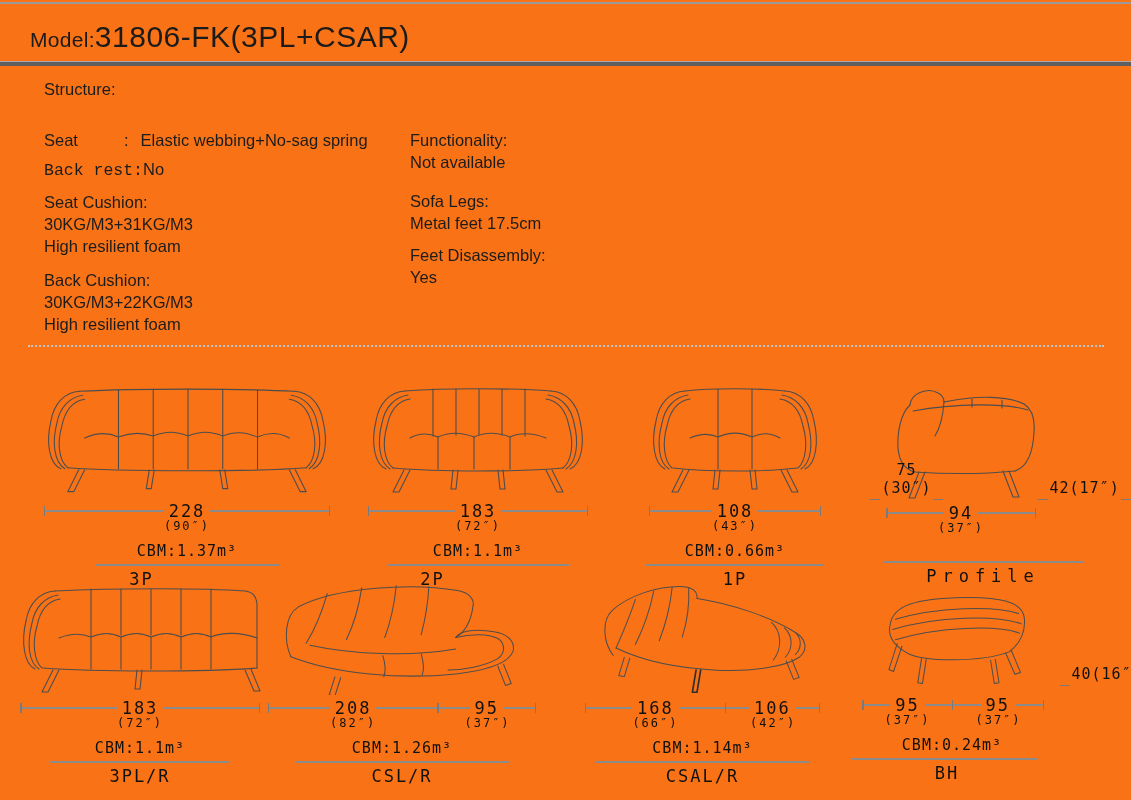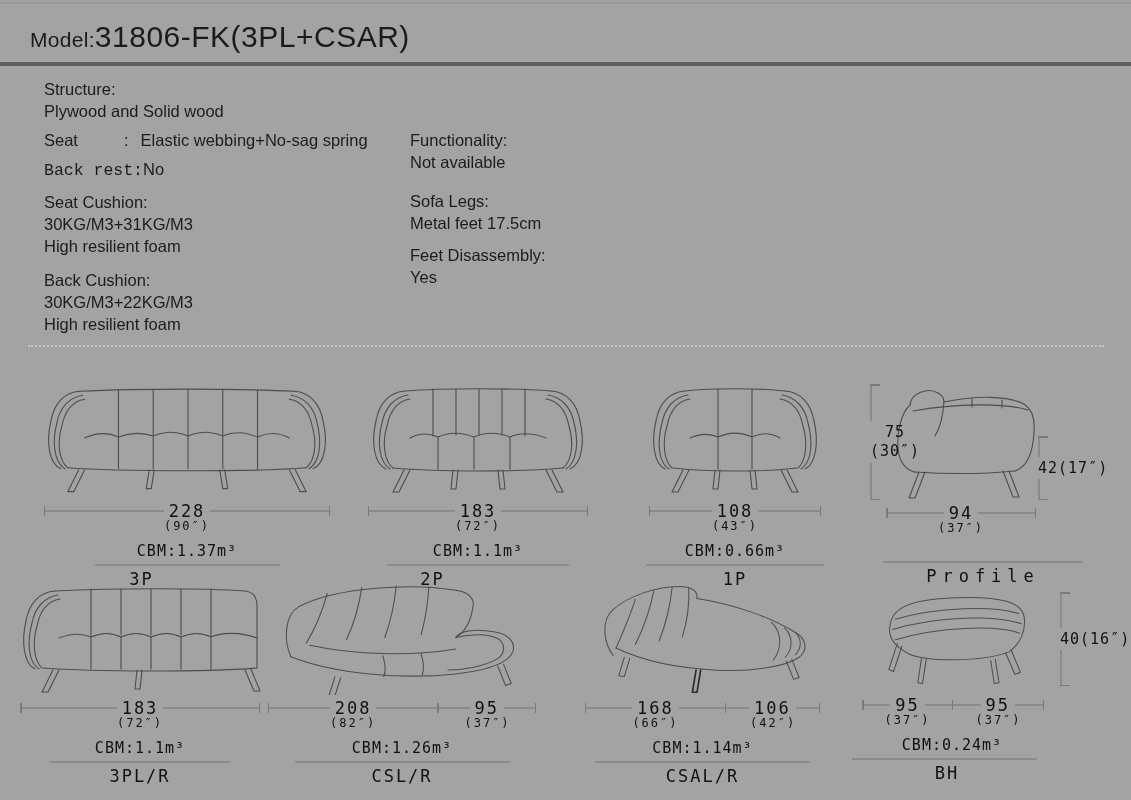--- a/index.html
+++ b/index.html
@@ -1,16 +1,16 @@
 <!DOCTYPE html>
 <html><head>
 <meta charset="utf-8">
 <style>
   html,body{margin:0;padding:0;background:#fff;}
-  .page{position:relative;width:1131px;height:800px;background:#a3a3a3;overflow:hidden;
+  .page{position:relative;width:1131px;height:800px;background:#f97316;overflow:hidden;
         font-family:"Liberation Sans",sans-serif;color:#1b1b1b;}
   .top-rule{position:absolute;left:0;top:2px;width:100%;height:2px;background:#9a9a9a;}
   .titlebar{position:absolute;left:30px;top:20px;display:flex;align-items:baseline;}
   .model-label{font-size:21px;letter-spacing:.3px;}
   .model-value{font-size:30px;letter-spacing:.5px;}
   .title-rule{position:absolute;left:0;top:61px;width:100%;height:4px;
               background:#5f5f5f;border-top:1px solid #aaa;}
   .spec-block{position:absolute;font-size:16.5px;line-height:22px;color:#1c1c1c;}
   .slab{display:inline-block;min-width:80px;}
   .slab2{display:inline-block;min-width:92px;font-family:Liberation Mono, monospace;}
@@ -26,21 +26,21 @@
   .dnum{font-family:"DejaVu Sans Mono",monospace;font-size:17px;letter-spacing:2px;
         color:#111;padding:0 5px;white-space:nowrap;}
   .dinch{font-family:"DejaVu Sans Mono",monospace;font-size:12px;letter-spacing:2px;
          color:#111;margin-top:-1px;white-space:nowrap;}
   .cbm{font-family:"DejaVu Sans Mono",monospace;font-size:15px;letter-spacing:1px;
        color:#111;margin-top:9px;white-space:nowrap;}
   .cbmline{height:1.5px;background:#8b8b8b;margin-top:4px;}
   .figlabel{font-family:"DejaVu Sans Mono",monospace;font-size:17px;letter-spacing:2px;
             color:#111;margin-top:3px;white-space:nowrap;}
   .shiftl{transform:translateX(-58px);margin-left:25px;}
-  .vdim{position:absolute;display:flex;flex-direction:column;align-items:flex-start;}
+  .vdim{position:absolute;display:flex;flex-direction:row;align-items:flex-end;}
   .vtick{height:1.5px;width:10px;background:#7a7a7a;}
   .vlinev{width:1.5px;flex:1;background:#8b8b8b;}
   .vnum{font-family:"DejaVu Sans Mono",monospace;font-size:15px;letter-spacing:1px;
         color:#111;line-height:1.25;padding:2px 0;text-align:center;white-space:nowrap;}
   .footer{position:absolute;left:0;top:804px;width:100%;text-align:center;
           font-size:15.5px;color:#101010;}
 </style>
 </head>
 <body>
 
@@ -48,21 +48,20 @@
   <div class="top-rule"></div>
 
   <div class="titlebar">
     <span class="model-label">Model:</span>
       <span class="model-value">31806-FK(3PL+CSAR)</span>
   </div>
   <div class="title-rule"></div>
 
   <div class="spec-block" style="left:44px;top:78px">
     <div>Structure:</div>
-    <div>Plywood and Solid wood</div>
   </div>
   <div class="spec-block" style="left:44px;top:129px">
     <span class="slab">Seat</span><span class="ssep">:</span><span>Elastic webbing+No-sag spring</span>
   </div>
   <div class="spec-block" style="left:44px;top:158px">
     <span class="slab2">Back rest:</span><span>No</span>
   </div>
   <div class="spec-block" style="left:44px;top:191px">
     <div>Seat Cushion:</div>
     <div>30KG/M3+31KG/M3</div>

